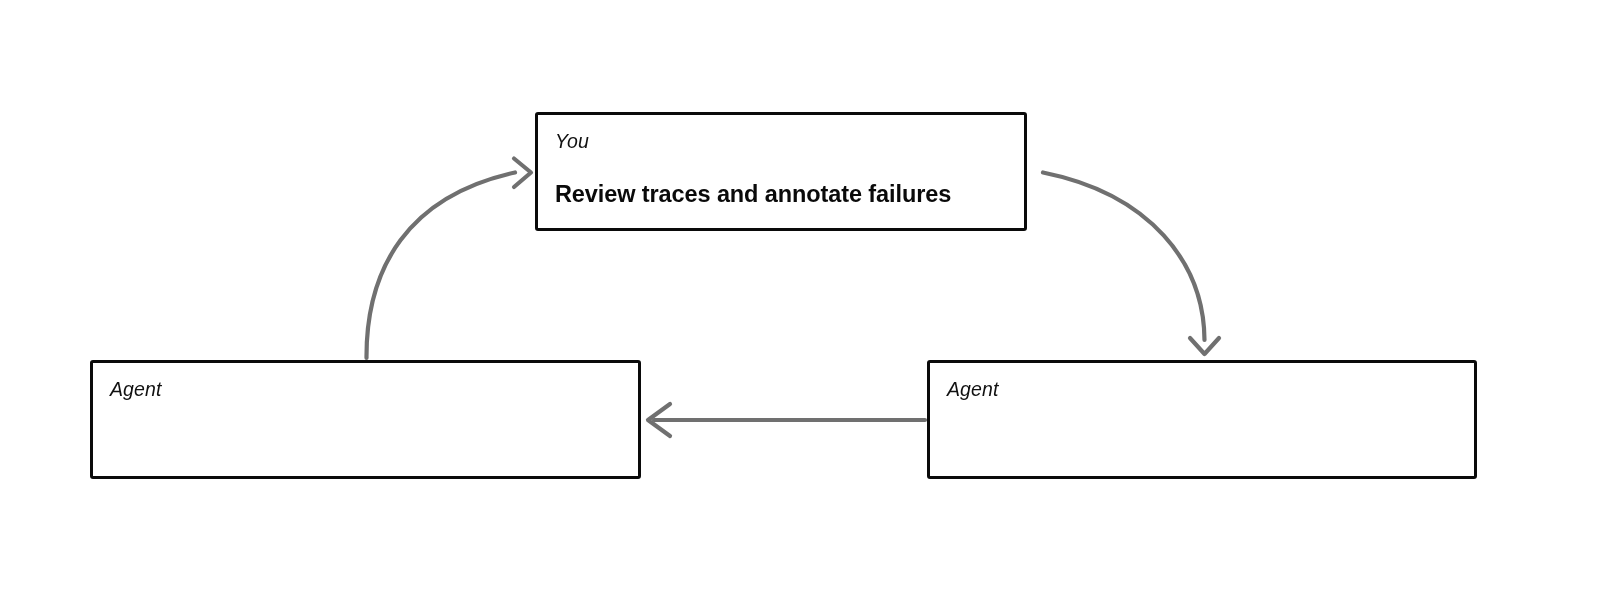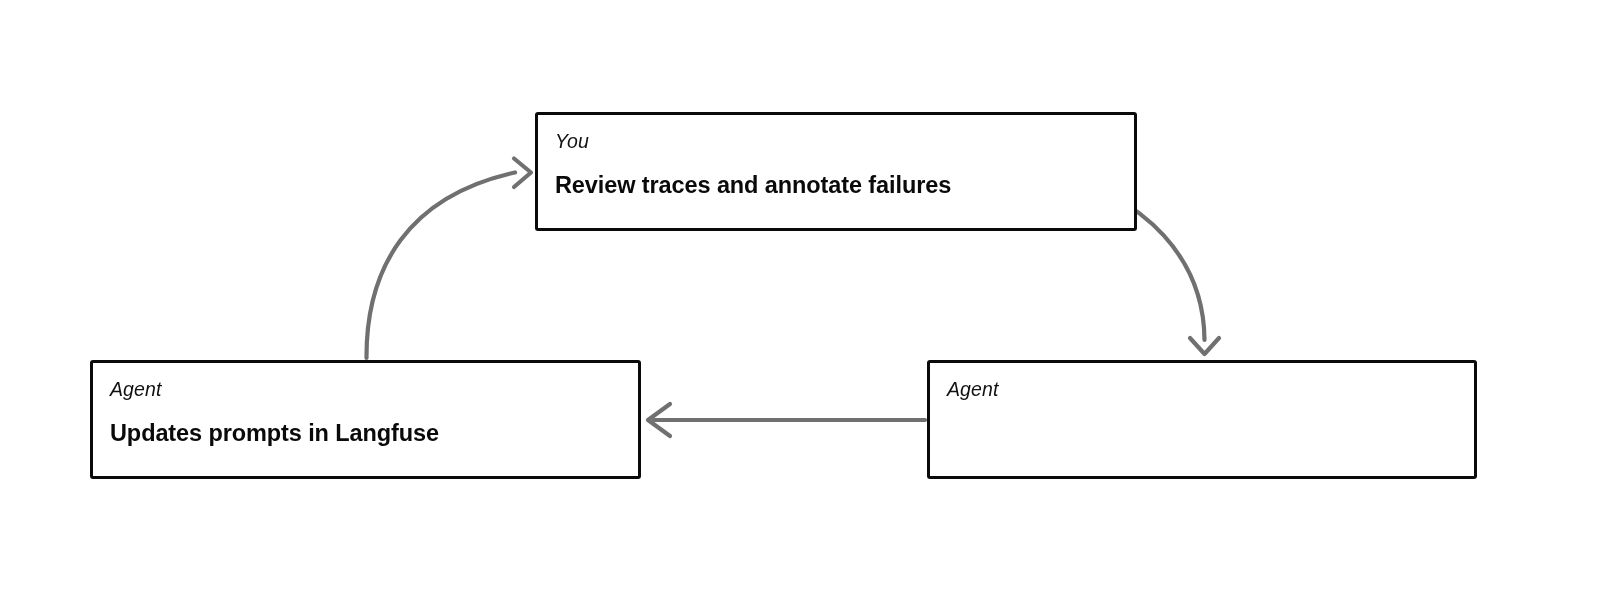--- a/index.html
+++ b/index.html
@@ -36,26 +36,26 @@
     white-space: nowrap;
   }
   .node-title {
     font-family: "Liberation Sans", sans-serif;
     font-weight: 700;
     font-size: 23.5px;
     line-height: 1.05;
     color: #0a0a0a;
     letter-spacing: -0.1px;
     white-space: nowrap;
-    margin-top: 22px;
+    margin-top: 31px;
   }
   #node-you {
     left: 535px;
     top: 112px;
-    width: 602px;
+    width: 492px;
     height: 119px;
   }
   #node-updates {
     left: 90px;
     top: 360px;
     width: 551px;
     height: 119px;
   }
   #node-fetches {
     left: 927px;
@@ -96,20 +96,19 @@
 
   </svg>
 
   <div class="node" id="node-you">
     <div class="node-role">You</div>
     <div class="node-title">Review traces and annotate failures</div>
   </div>
 
   <div class="node" id="node-updates">
     <div class="node-role">Agent</div>
-    <div class="node-title">Updates prompts in Langfuse</div>
   </div>
 
   <div class="node" id="node-fetches">
     <div class="node-role">Agent</div>
   </div>
 
 </div>
 
 </body></html>

